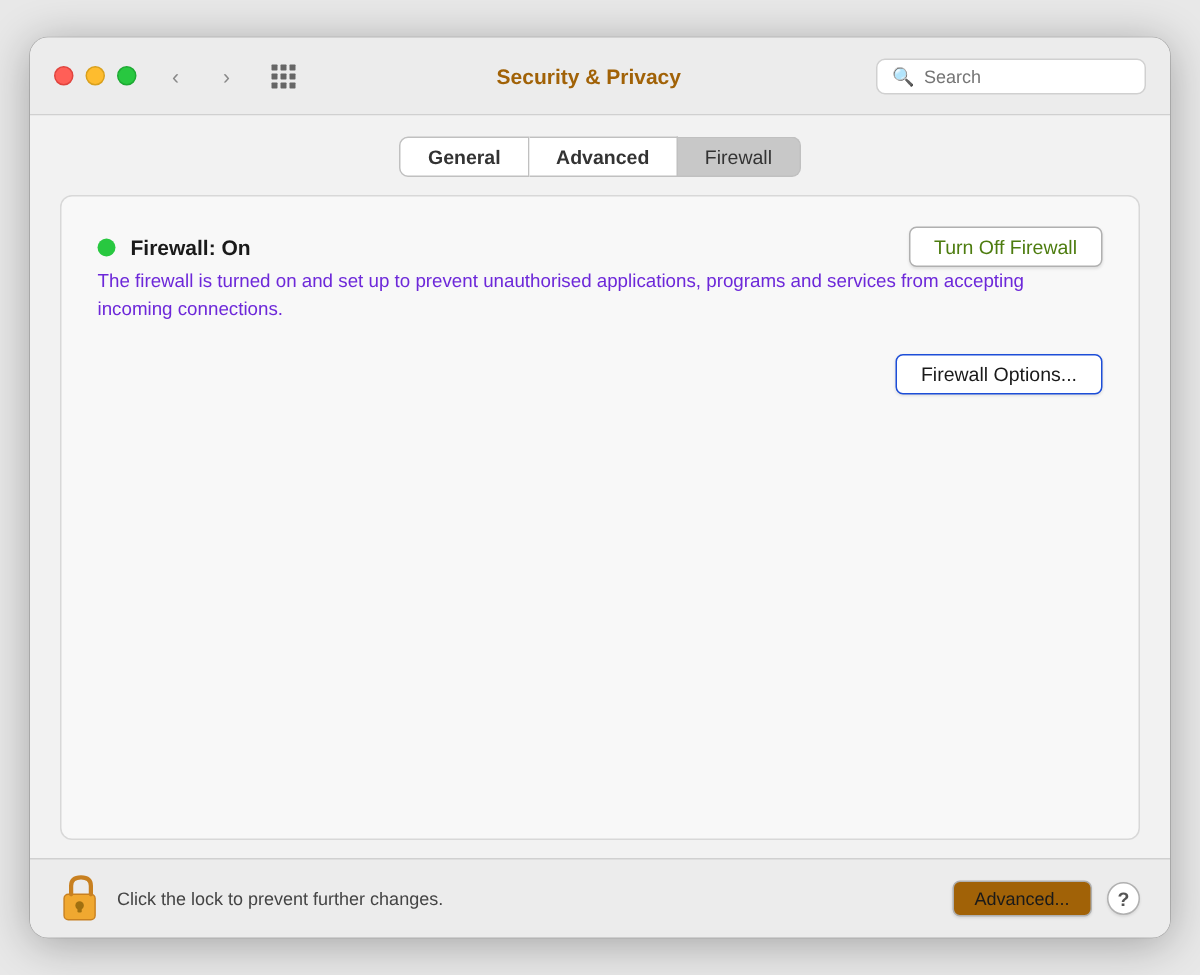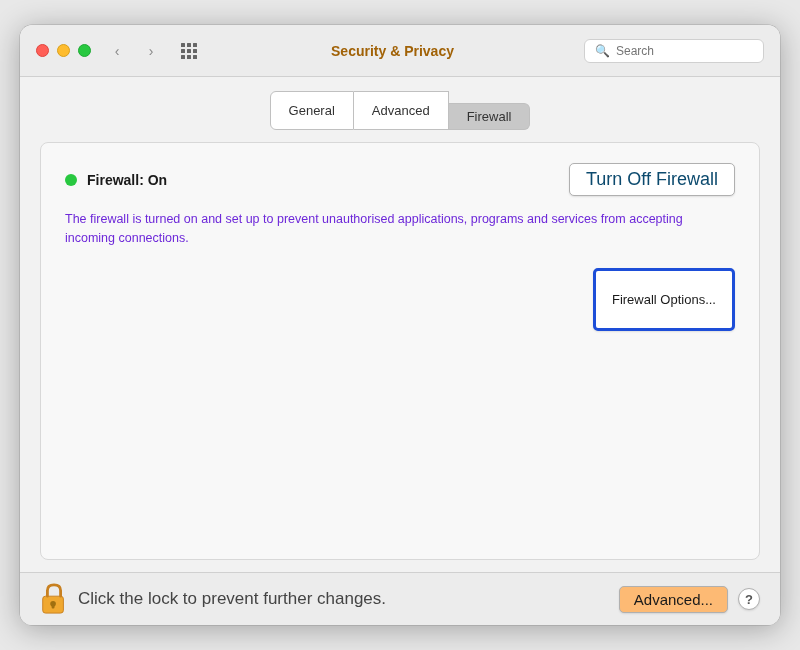--- a/index.html
+++ b/index.html
@@ -142,54 +142,53 @@
     }
 
     .tab {
       padding: 5px 18px;
       font-size: 13px;
       color: #333;
       background: white;
       border: 1px solid #c0c0c0;
       cursor: pointer;
       font-family: inherit;
+      font-weight: bold;
     }
 
     .tab:first-child {
       border-radius: 6px 0 0 6px;
     }
 
     .tab:last-child {
       border-radius: 0 6px 6px 0;
     }
 
     .tab + .tab {
       border-left: none;
     }
 
     .tab.active {
       background: #c8c8c8;
       font-weight: 500;
-      margin-top: 12px;
     }
 
     .panel {
       margin: 12px 20px;
       background: #f8f8f8;
       border: 1px solid #d8d8d8;
       border-radius: 8px;
       padding: 20px 24px;
       flex: 1;
     }
 
     .firewall-status-row {
       display: flex;
       align-items: center;
       justify-content: space-between;
-      margin-bottom: 14px;
     }
 
     .firewall-status-left {
       display: flex;
       align-items: center;
       gap: 10px;
     }
 
     .status-dot {
       width: 12px;
@@ -200,49 +199,49 @@
     }
 
     .firewall-status-label {
       font-size: 14px;
       font-weight: 700;
       color: #1a1a1a;
     }
 
     .turn-off-btn {
       padding: 5px 16px;
-      font-size: 18px;
+      font-size: 13px;
       font-family: inherit;
       background: white;
       border: 1px solid #b0b0b0;
       border-radius: 5px;
       cursor: pointer;
-      color: #0c4a6e;
+      color: #4d7c0f;
       box-shadow: 0 1px 2px rgba(0,0,0,0.1);
     }
 
     .firewall-description {
       font-size: 12.5px;
       color: #6d28d9;
       line-height: 1.5;
       margin-bottom: 20px;
       max-width: 620px;
     }
 
     .firewall-options-row {
       display: flex;
       justify-content: flex-end;
     }
 
     .firewall-options-btn {
-      padding: 21px 16px;
+      padding: 5px 16px;
       font-size: 13px;
       font-family: inherit;
       background: white;
-      border: 3px solid #1d4ed8;
+      border: 1px solid #1d4ed8;
       border-radius: 5px;
       cursor: pointer;
       color: #1a1a1a;
       box-shadow: 0 1px 2px rgba(0,0,0,0.1);
     }
 
     .bottom-bar {
       display: flex;
       align-items: center;
       justify-content: space-between;
@@ -257,35 +256,35 @@
       gap: 10px;
     }
 
     .lock-icon {
       width: 28px;
       height: 32px;
       cursor: pointer;
     }
 
     .lock-text {
-      font-size: 17px;
+      font-size: 12px;
       color: #444;
     }
 
     .bottom-right {
       display: flex;
       align-items: center;
       gap: 10px;
     }
 
     .advanced-btn {
       padding: 4px 14px;
-      font-size: 15px;
-      font-family: inherit;
-      background: #fdba74;
+      font-size: 12px;
+      font-family: inherit;
+      background: #a16207;
       border: 1px solid #b0b0b0;
       border-radius: 5px;
       cursor: pointer;
       color: #1a1a1a;
       box-shadow: 0 1px 2px rgba(0,0,0,0.1);
     }
 
     .help-btn {
       width: 22px;
       height: 22px;

